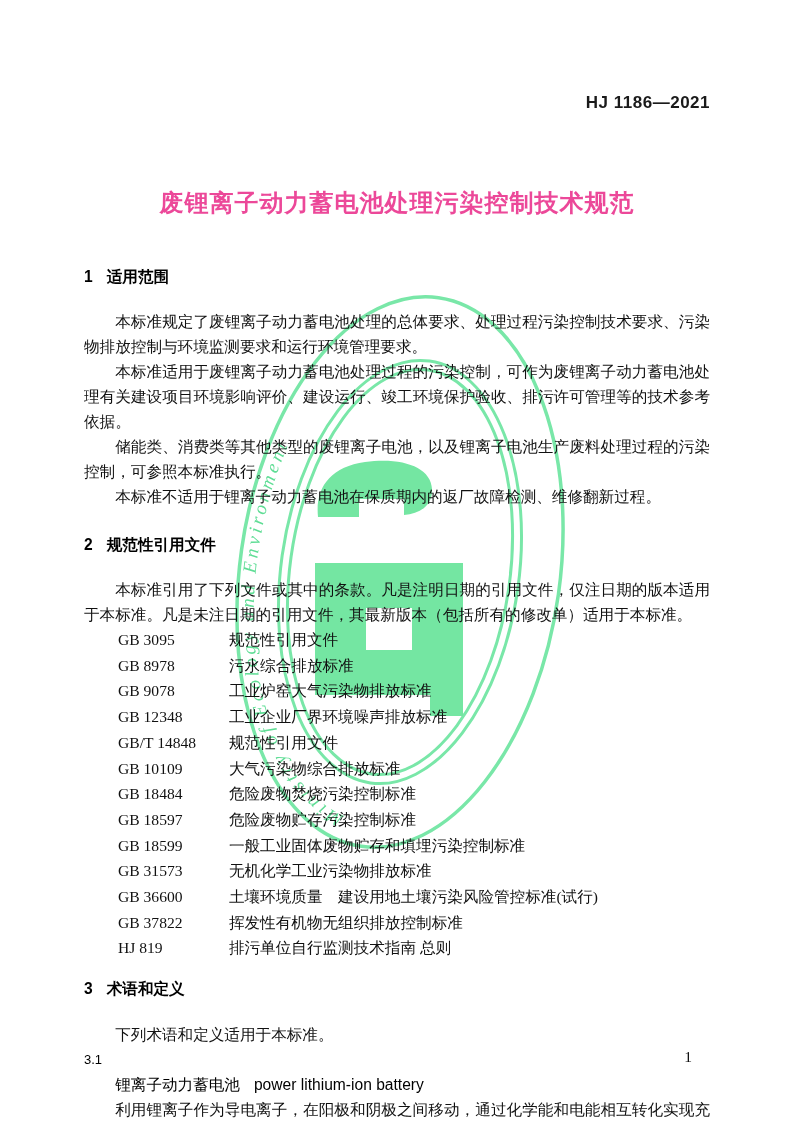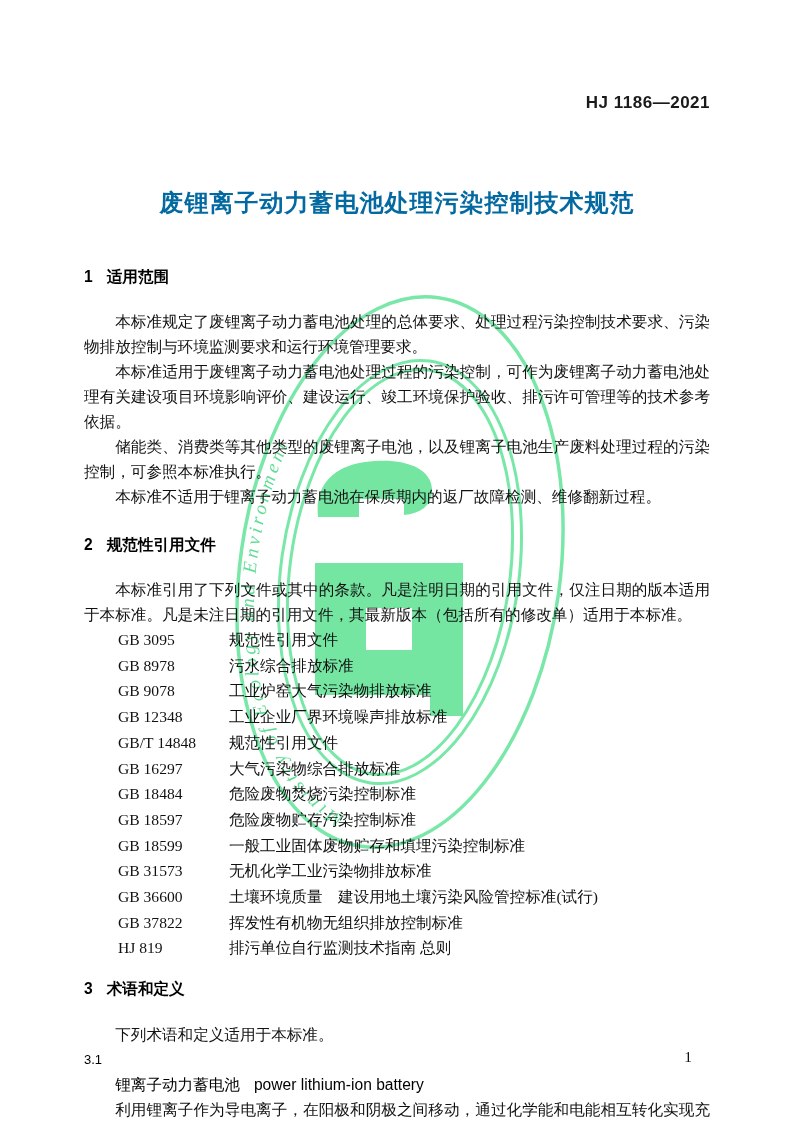--- a/index.html
+++ b/index.html
@@ -25,21 +25,21 @@
     font-size:17px;font-weight:bold;color:#1a1a1a;
     letter-spacing:0.5px;
   }
   .doc-title{
     margin:74px 0 0 0;
     text-align:center;
     font-family:"Liberation Sans","DejaVu Sans",sans-serif;
     font-weight:bold;
     font-size:24px;
     letter-spacing:1px;
-    color:#0369a1;
+    color:#ec4899;
   }
   .body-col{margin:0 84px;}
   .sec-heading{
     margin-top:48px;
     font-family:"Liberation Sans","DejaVu Sans",sans-serif;
     font-weight:bold;font-size:15.6px;color:#000;
   }
   .sec-heading .sec-num{margin-right:14px;}
   .sec-heading.s2{margin-top:26px;}
   .sec-heading.s3{margin-top:18px;}
@@ -144,21 +144,21 @@
         </div>
           <div class="ref-row">
           <span class="ref-code">GB 12348</span>
           <span class="ref-name">工业企业厂界环境噪声排放标准</span>
         </div>
           <div class="ref-row">
           <span class="ref-code">GB/T 14848</span>
           <span class="ref-name">规范性引用文件</span>
         </div>
           <div class="ref-row">
-          <span class="ref-code">GB 16297</span>
+          <span class="ref-code">GB 10109</span>
           <span class="ref-name">大气污染物综合排放标准</span>
         </div>
           <div class="ref-row">
           <span class="ref-code">GB 18484</span>
           <span class="ref-name">危险废物焚烧污染控制标准</span>
         </div>
           <div class="ref-row">
           <span class="ref-code">GB 18597</span>
           <span class="ref-name">危险废物贮存污染控制标准</span>
         </div>

